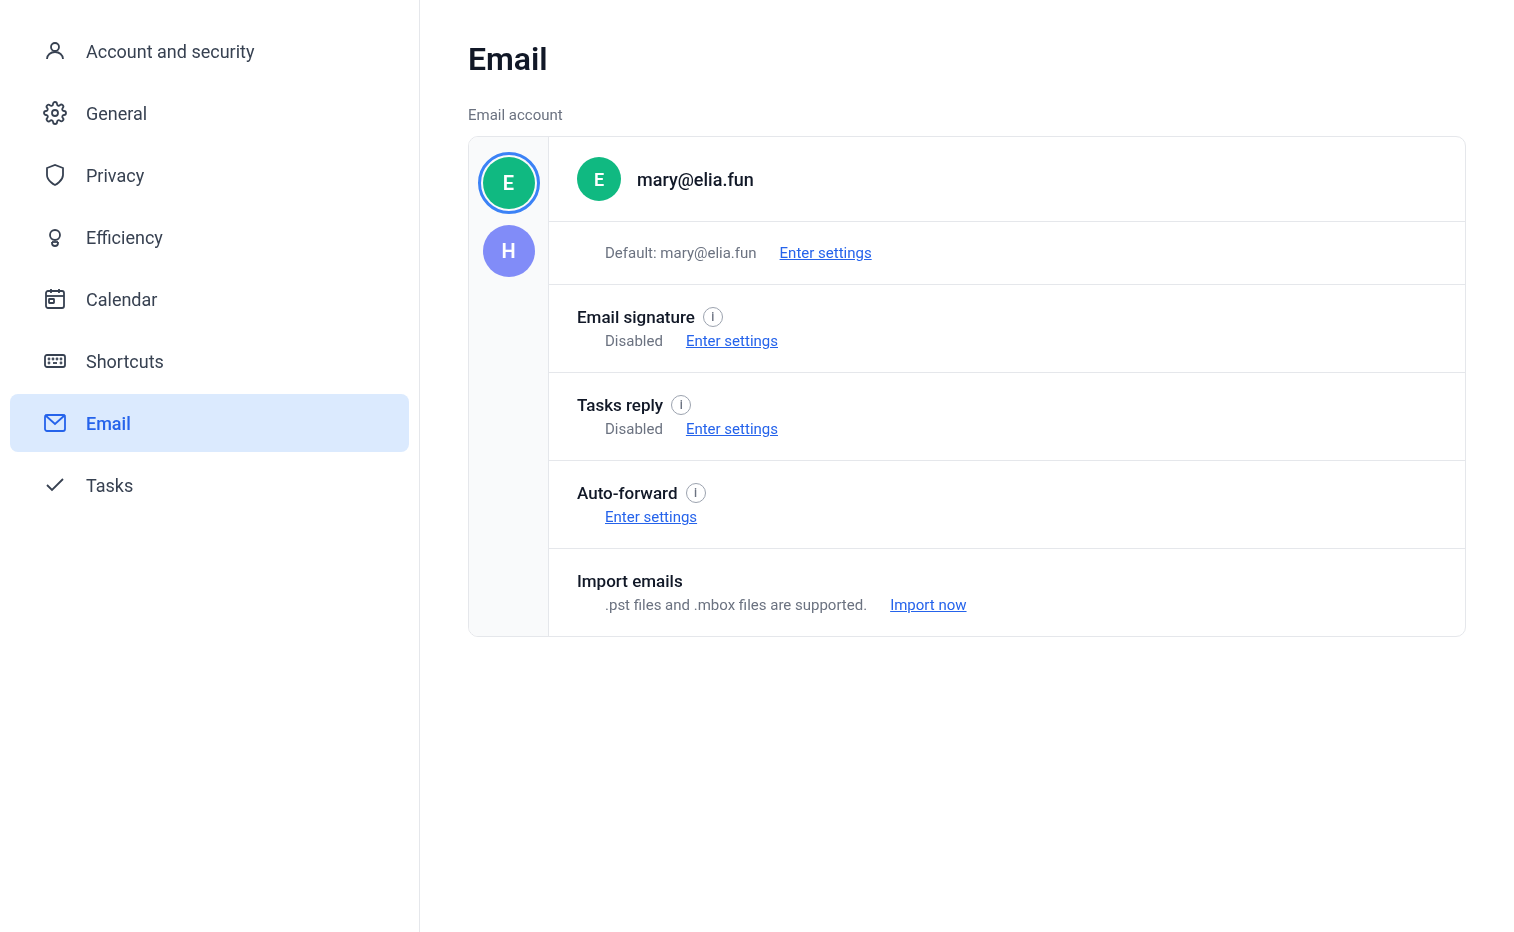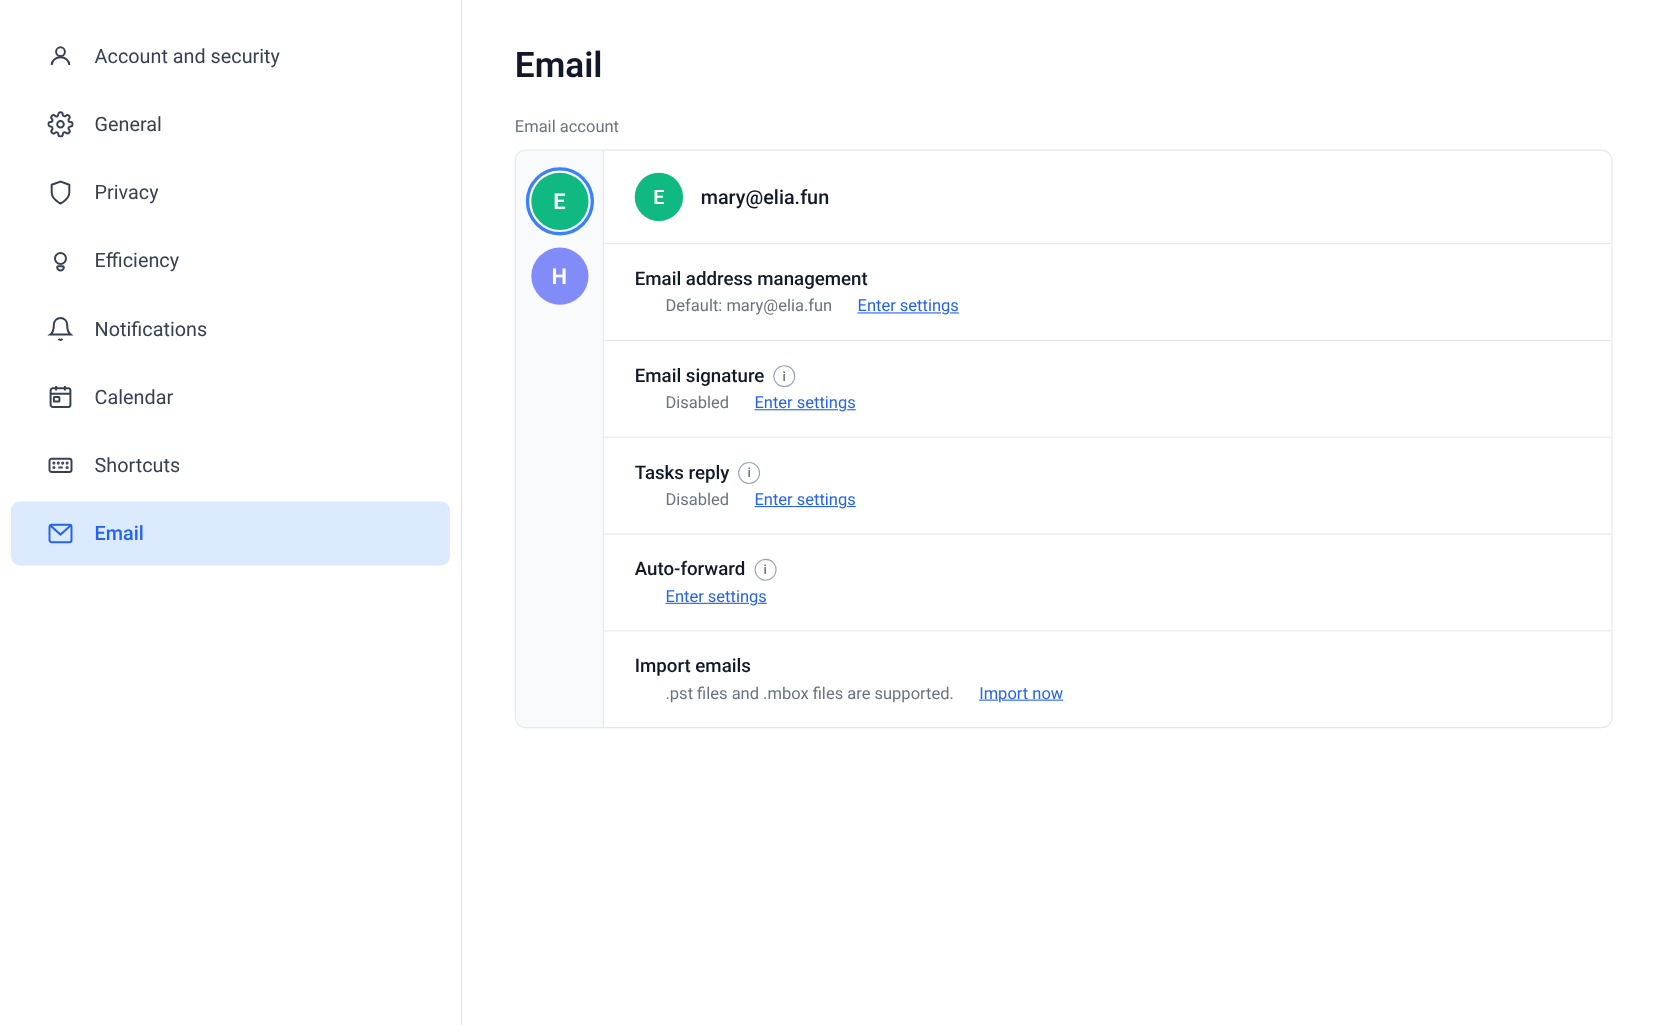--- a/index.html
+++ b/index.html
@@ -231,29 +231,20 @@
     <span class="icon">
       <svg viewBox="0 0 24 24" fill="none" stroke="currentColor" stroke-width="1.8">
         <circle cx="12" cy="10" r="5"></circle>
         <path d="M9 17v1a3 3 0 0 0 6 0v-1"></path>
         <line x1="9" y1="17" x2="15" y2="17"></line>
       </svg>
     </span>
     <span>Efficiency</span>
   </div>
 
-  <div class="sidebar-item">
-    <span class="icon">
-      <svg viewBox="0 0 24 24" fill="none" stroke="currentColor" stroke-width="1.8">
-        <path d="M18 8A6 6 0 0 0 6 8c0 7-3 9-3 9h18s-3-2-3-9"></path>
-        <path d="M13.73 21a2 2 0 0 1-3.46 0"></path>
-      </svg>
-    </span>
-    <span>Notifications</span>
-  </div>
 
   <div class="sidebar-item">
     <span class="icon">
       <svg viewBox="0 0 24 24" fill="none" stroke="currentColor" stroke-width="1.8">
         <rect x="3" y="4" width="18" height="17" rx="2"></rect>
         <line x1="3" y1="9" x2="21" y2="9"></line>
         <line x1="8" y1="2" x2="8" y2="6"></line>
         <line x1="16" y1="2" x2="16" y2="6"></line>
         <rect x="6" y="12" width="5" height="4" rx="0.5" fill="none"></rect>
       </svg>
@@ -287,20 +278,28 @@
     <span class="icon">
       <svg viewBox="0 0 24 24" fill="none" stroke="#2563eb" stroke-width="1.8">
         <rect x="2" y="4" width="20" height="16" rx="2"></rect>
         <polyline points="2,4 12,13 22,4"></polyline>
       </svg>
     </span>
     <span>Email</span>
   </div>
 
 
+  <div class="sidebar-item">
+    <span class="icon">
+      <svg viewBox="0 0 24 24" fill="none" stroke="currentColor" stroke-width="1.8">
+        <polyline points="20,6 9,17 4,12"></polyline>
+      </svg>
+    </span>
+    <span>Tasks</span>
+  </div>
 </div>
 
 <div class="main">
   <h1 class="page-title">Email</h1>
   <p class="section-label">Email account</p>
 
   <div class="email-account-panel">
 
     <div class="avatars-column">
       <div class="avatar blue-ring">
@@ -314,23 +313,20 @@
     <div class="settings-column">
 
       <div class="account-header">
         <div class="account-header-avatar">
           <span>E</span>
         </div>
         <span class="account-email">mary@elia.fun</span>
       </div>
 
       <div class="settings-row">
-        <div class="settings-row-title">
-          <span>Email address management</span>
-        </div>
         <div class="settings-row-sub">
           <span>Default: mary@elia.fun</span>
           <span class="link">Enter settings</span>
         </div>
       </div>
 
       <div class="settings-row">
         <div class="settings-row-title">
           <span>Email signature</span>
           <span class="info-icon">i</span>

